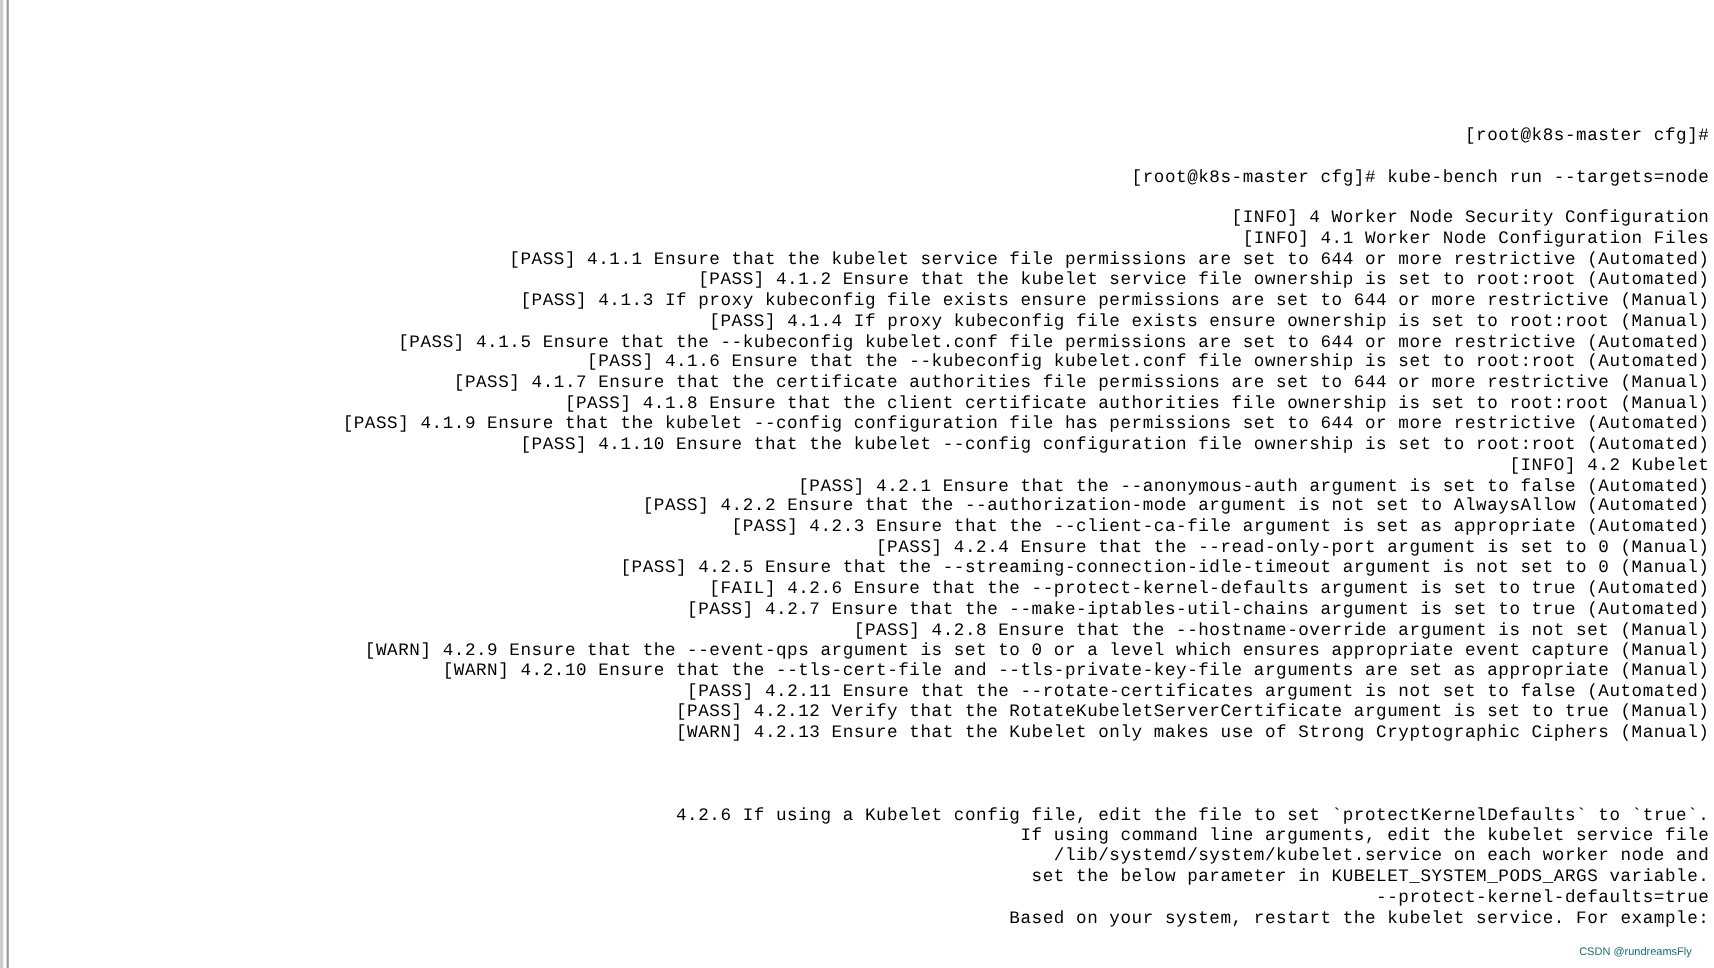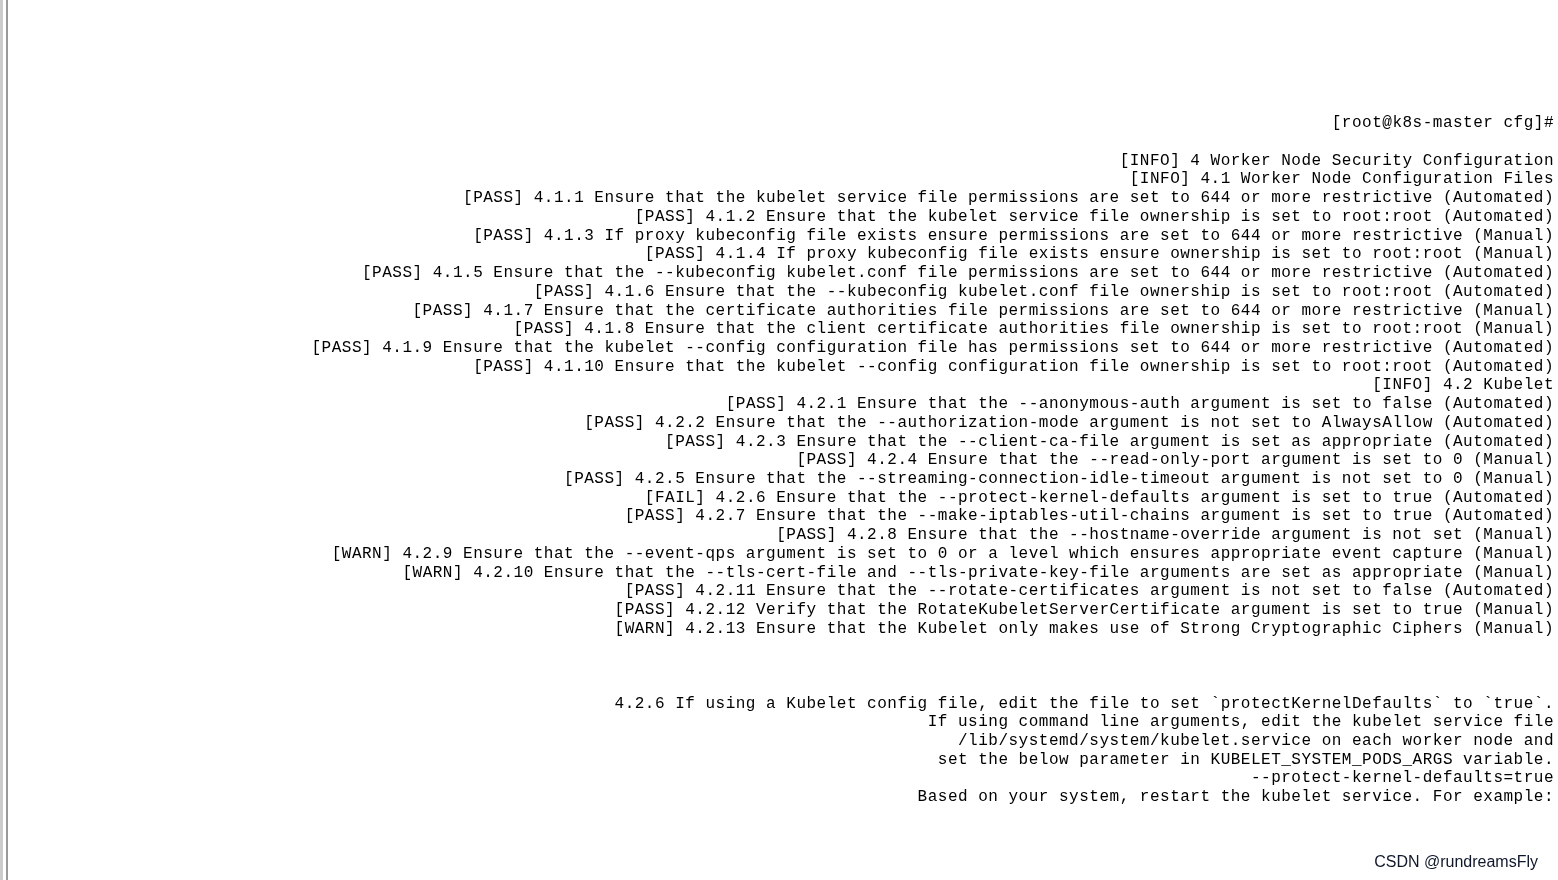--- a/index.html
+++ b/index.html
@@ -19,23 +19,23 @@
       overflow: hidden;
     }
     .terminal-line {
       display: block;
       text-align: right;
     }
     .watermark {
       position: absolute;
       bottom: 8px;
       right: 20px;
-      color: #0f172a;
+      color: #0f766e;
       font-family: Arial, sans-serif;
-      font-size: 16px;
+      font-size: 10px;
       font-weight: normal;
       letter-spacing: normal;
       margin-top: 28px;
     }
     .sidebar-marker {
       position: absolute;
       left: 0;
       top: 0;
       width: 8px;
       height: 100%;
@@ -47,20 +47,21 @@
     }
   </style>
 </head>
 <body>
 
 
 
 <div class="sidebar-marker"></div>
 <div class="content">
 <span class="terminal-line">[root@k8s-master cfg]#</span>
+<span class="terminal-line">[root@k8s-master cfg]# kube-bench run --targets=node</span>
 <div id="checks-container"><span class="terminal-line">[INFO] 4 Worker Node Security Configuration</span><span class="terminal-line">[INFO] 4.1 Worker Node Configuration Files</span><span class="terminal-line">[PASS] 4.1.1 Ensure that the kubelet service file permissions are set to 644 or more restrictive (Automated)</span><span class="terminal-line">[PASS] 4.1.2 Ensure that the kubelet service file ownership is set to root:root (Automated)</span><span class="terminal-line">[PASS] 4.1.3 If proxy kubeconfig file exists ensure permissions are set to 644 or more restrictive (Manual)</span><span class="terminal-line">[PASS] 4.1.4 If proxy kubeconfig file exists ensure ownership is set to root:root (Manual)</span><span class="terminal-line">[PASS] 4.1.5 Ensure that the --kubeconfig kubelet.conf file permissions are set to 644 or more restrictive (Automated)</span><span class="terminal-line">[PASS] 4.1.6 Ensure that the --kubeconfig kubelet.conf file ownership is set to root:root (Automated)</span><span class="terminal-line">[PASS] 4.1.7 Ensure that the certificate authorities file permissions are set to 644 or more restrictive (Manual)</span><span class="terminal-line">[PASS] 4.1.8 Ensure that the client certificate authorities file ownership is set to root:root (Manual)</span><span class="terminal-line">[PASS] 4.1.9 Ensure that the kubelet --config configuration file has permissions set to 644 or more restrictive (Automated)</span><span class="terminal-line">[PASS] 4.1.10 Ensure that the kubelet --config configuration file ownership is set to root:root (Automated)</span><span class="terminal-line">[INFO] 4.2 Kubelet</span><span class="terminal-line">[PASS] 4.2.1 Ensure that the --anonymous-auth argument is set to false (Automated)</span><span class="terminal-line">[PASS] 4.2.2 Ensure that the --authorization-mode argument is not set to AlwaysAllow (Automated)</span><span class="terminal-line">[PASS] 4.2.3 Ensure that the --client-ca-file argument is set as appropriate (Automated)</span><span class="terminal-line">[PASS] 4.2.4 Ensure that the --read-only-port argument is set to 0 (Manual)</span><span class="terminal-line">[PASS] 4.2.5 Ensure that the --streaming-connection-idle-timeout argument is not set to 0 (Manual)</span><span class="terminal-line">[FAIL] 4.2.6 Ensure that the --protect-kernel-defaults argument is set to true (Automated)</span><span class="terminal-line">[PASS] 4.2.7 Ensure that the --make-iptables-util-chains argument is set to true (Automated)</span><span class="terminal-line">[PASS] 4.2.8 Ensure that the --hostname-override argument is not set (Manual)</span><span class="terminal-line">[WARN] 4.2.9 Ensure that the --event-qps argument is set to 0 or a level which ensures appropriate event capture (Manual)</span><span class="terminal-line">[WARN] 4.2.10 Ensure that the --tls-cert-file and --tls-private-key-file arguments are set as appropriate (Manual)</span><span class="terminal-line">[PASS] 4.2.11 Ensure that the --rotate-certificates argument is not set to false (Automated)</span><span class="terminal-line">[PASS] 4.2.12 Verify that the RotateKubeletServerCertificate argument is set to true (Manual)</span><span class="terminal-line">[WARN] 4.2.13 Ensure that the Kubelet only makes use of Strong Cryptographic Ciphers (Manual)</span></div>
 <span class="terminal-line"> </span>
 <div id="remediations-container"><span class="terminal-line">4.2.6 If using a Kubelet config file, edit the file to set `protectKernelDefaults` to `true`.</span><span class="terminal-line">If using command line arguments, edit the kubelet service file</span><span class="terminal-line">/lib/systemd/system/kubelet.service on each worker node and</span><span class="terminal-line">set the below parameter in KUBELET_SYSTEM_PODS_ARGS variable.</span><span class="terminal-line">--protect-kernel-defaults=true</span><span class="terminal-line">Based on your system, restart the kubelet service. For example:</span></div>
 </div>
 <div class="watermark">CSDN @rundreamsFly</div>
 
 
 
 
 </body></html>

